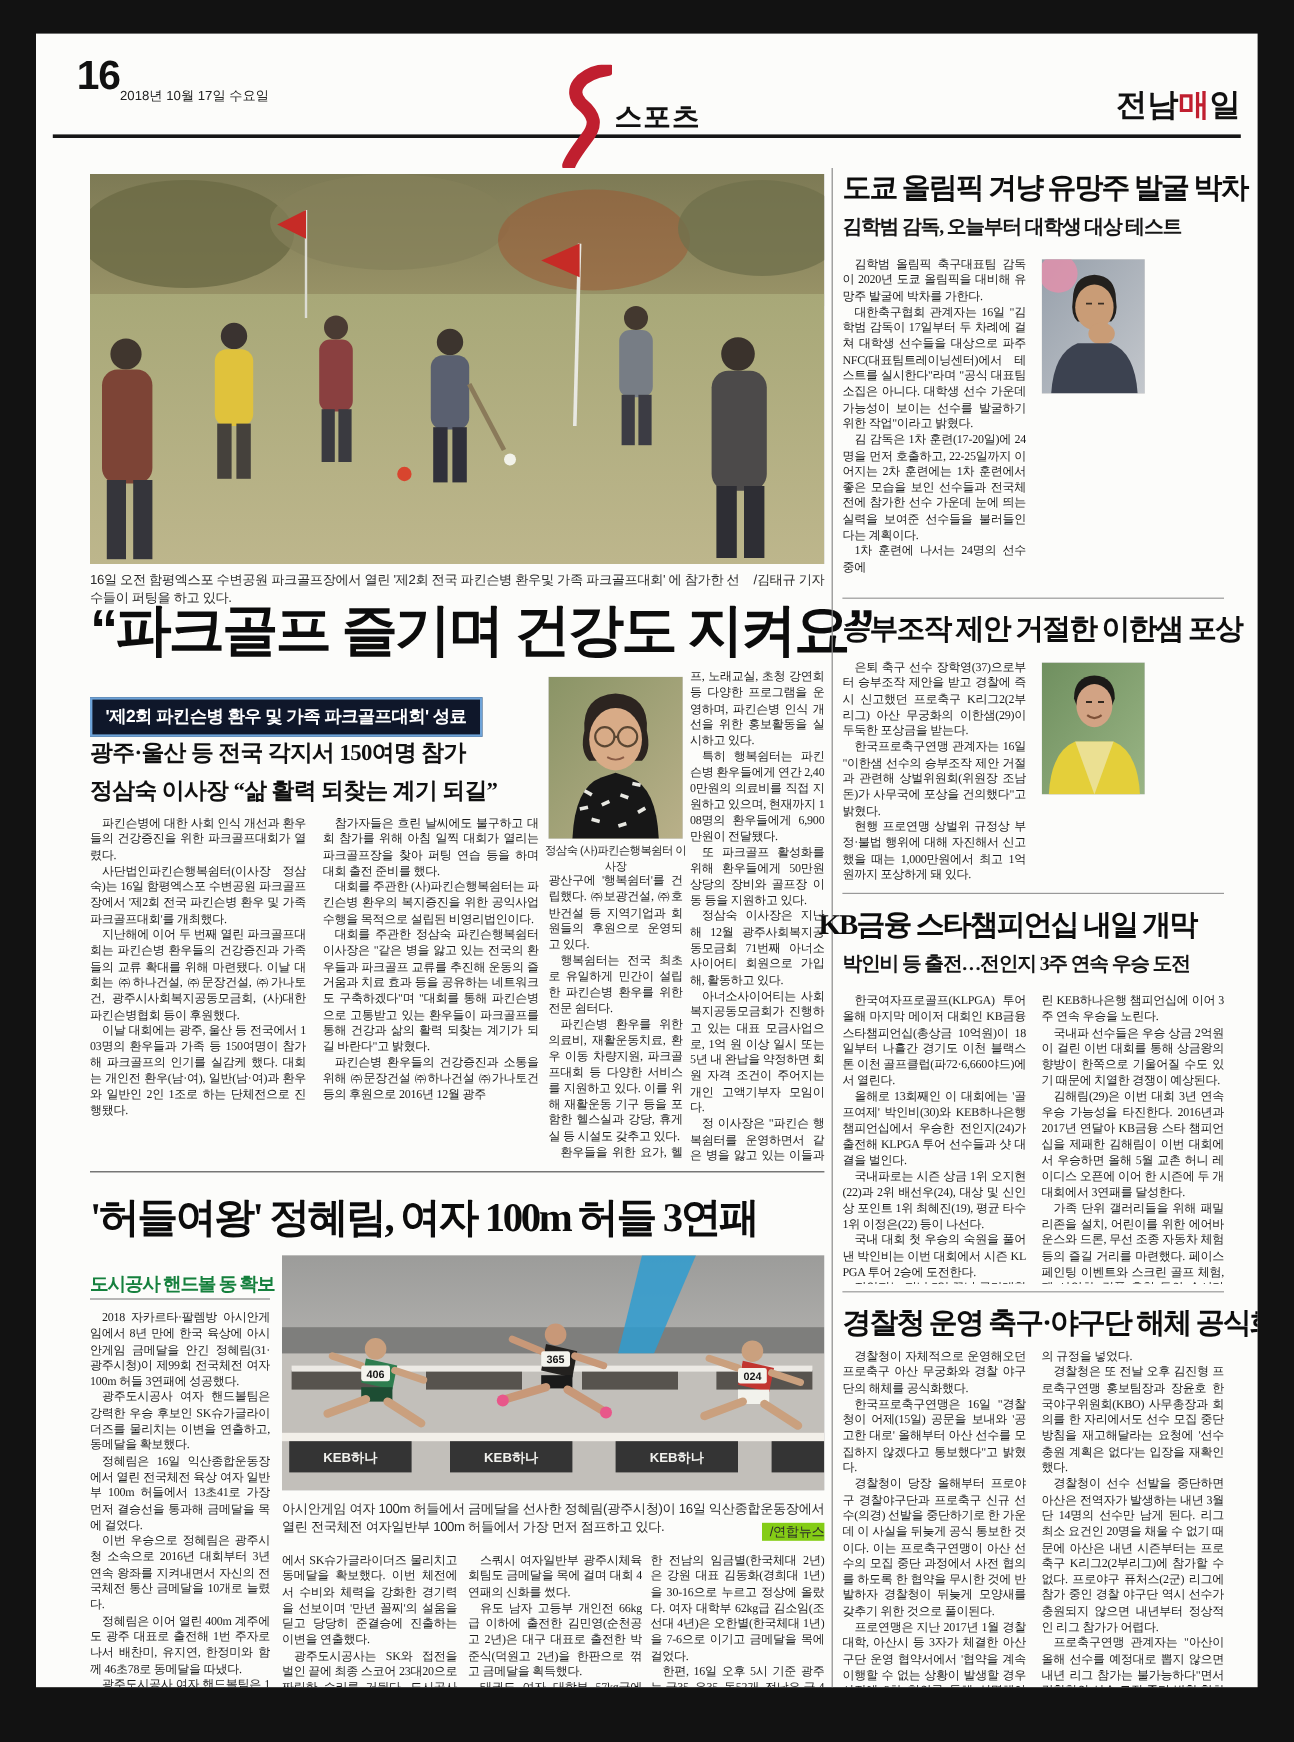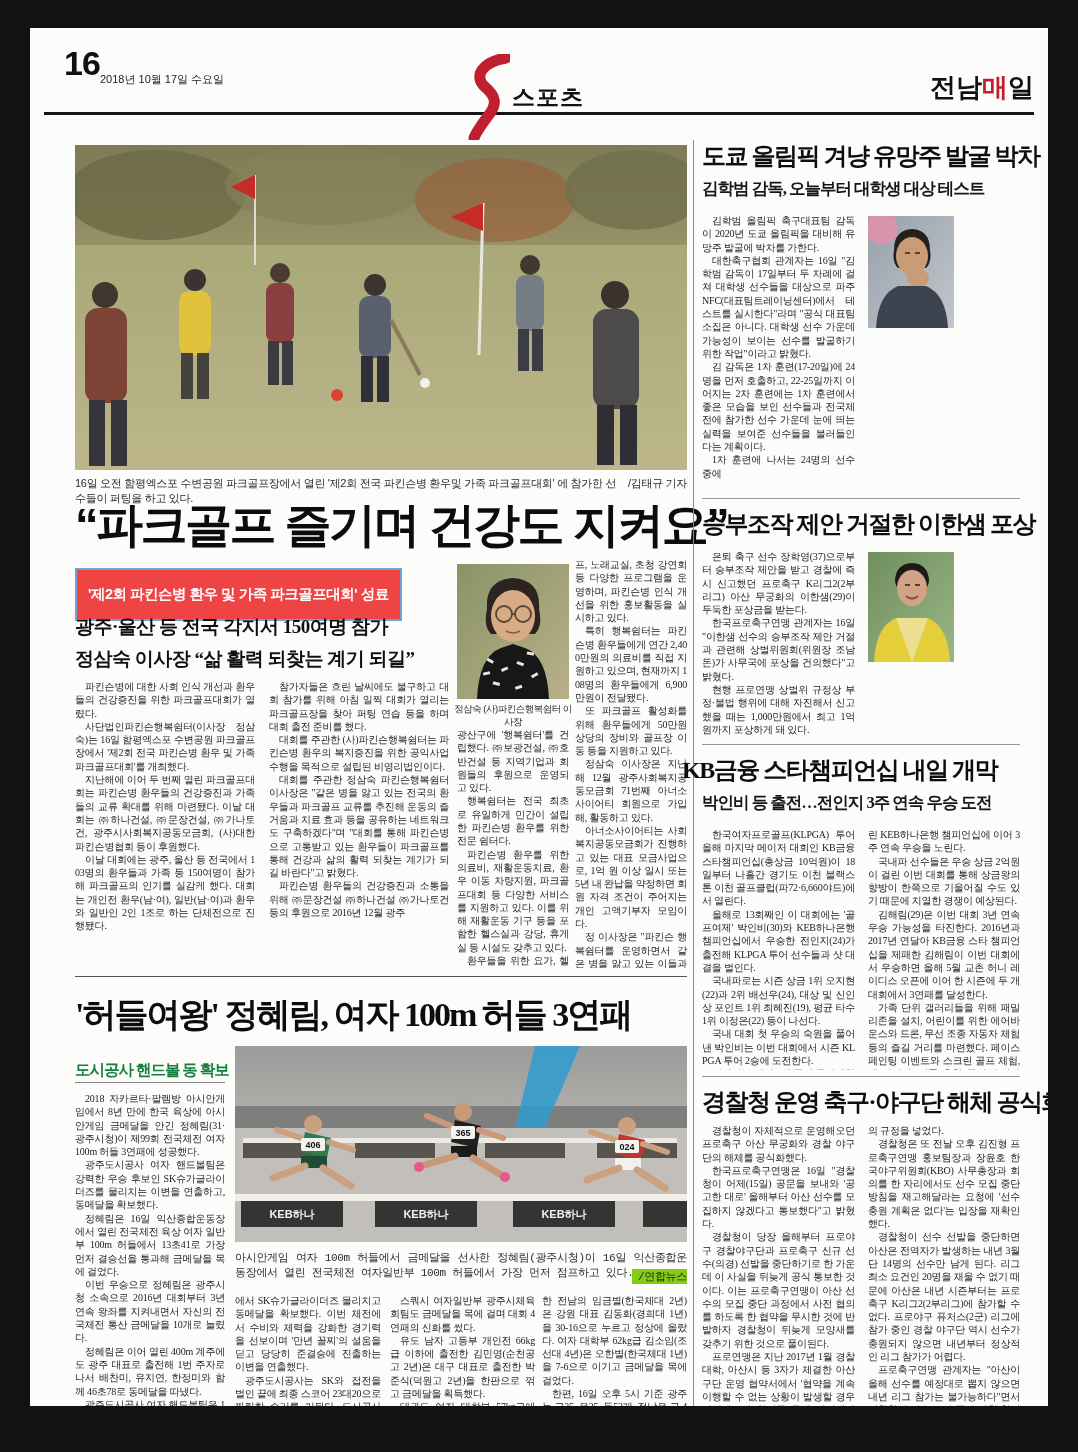--- a/index.html
+++ b/index.html
@@ -12,33 +12,33 @@
   .hdr-rule{position:absolute;left:14px;right:14px;top:84px;height:3px;background:#161616;}
   .sect{font-size:23px;font-weight:800;color:#111;letter-spacing:1px;}
   .papername{font-size:26px;font-weight:800;color:#111;letter-spacing:0px;}
   .papername .red{color:#c01f2f;}
   
   .bodytext{font-family:"Liberation Serif",serif;font-size:10px;line-height:1.33;letter-spacing:-0.2px;color:#1b1b1b;text-align:justify;word-break:break-all;overflow:hidden;}
   .para{margin:0;text-indent:1em;}
   [data-cont] .para:first-child{text-indent:0;}
   
   .main-headline{font-family:"Liberation Sans",sans-serif;font-weight:800;font-size:47px;letter-spacing:-2.5px;color:#0c0c0c;text-align:center;white-space:nowrap;}
-  .badge{display:inline-block;background:#ef4444;border:2px solid #6ea3d8;color:#fff;font-weight:700;font-size:14.5px;padding:15px 11px;letter-spacing:-0.5px;}
+  .badge{display:inline-block;background:#0f172a;border:2px solid #6ea3d8;color:#fff;font-weight:700;font-size:14.5px;padding:5px 11px;letter-spacing:-0.5px;margin-top:13px;}
   .subhead{font-family:"Liberation Serif",serif;font-size:19px;font-weight:600;color:#101010;letter-spacing:-0.5px;}
   .r-headline{font-family:"Liberation Serif",serif;font-size:24px;font-weight:700;color:#0d0d0d;letter-spacing:-1.5px;white-space:nowrap;}
   .r-subhead{font-family:"Liberation Serif",serif;font-size:16.5px;font-weight:600;color:#161616;letter-spacing:-1px;white-space:nowrap;}
   .b-headline{font-family:"Liberation Serif",serif;font-size:34px;font-weight:700;color:#0c0c0c;letter-spacing:-2px;white-space:nowrap;}
   .b-subhead{font-family:"Liberation Serif",serif;font-size:15.5px;font-weight:600;color:#15803d;letter-spacing:-1px;}
   .caption{font-size:11px;color:#2a2a2a;letter-spacing:-0.3px;}
   .caption-sm{font-size:9.5px;color:#2a2a2a;text-align:center;letter-spacing:-0.5px;}
   .rule-h{background:#555;height:1px;}
   .rule-v{background:#8a8a8a;width:1px;}
   .photo{background:#ccc;overflow:hidden;}
   .floatphoto{float:left;margin:2px 6px 3px 0;}
-  .cap2{position:relative;font-family:Liberation Mono, monospace;}
+  .cap2{position:relative;}
   .cap2 .credit-inline{position:absolute;right:0;bottom:0;background:#84cc16;padding-left:6px;}
   svg{display:block;}
 </style>
 </head>
 <body>
 
 <div class="page">
 
   <div class="abs" style="left:18px;top:16px;margin-left:16px;">
     <span class="pageno">16</span>

